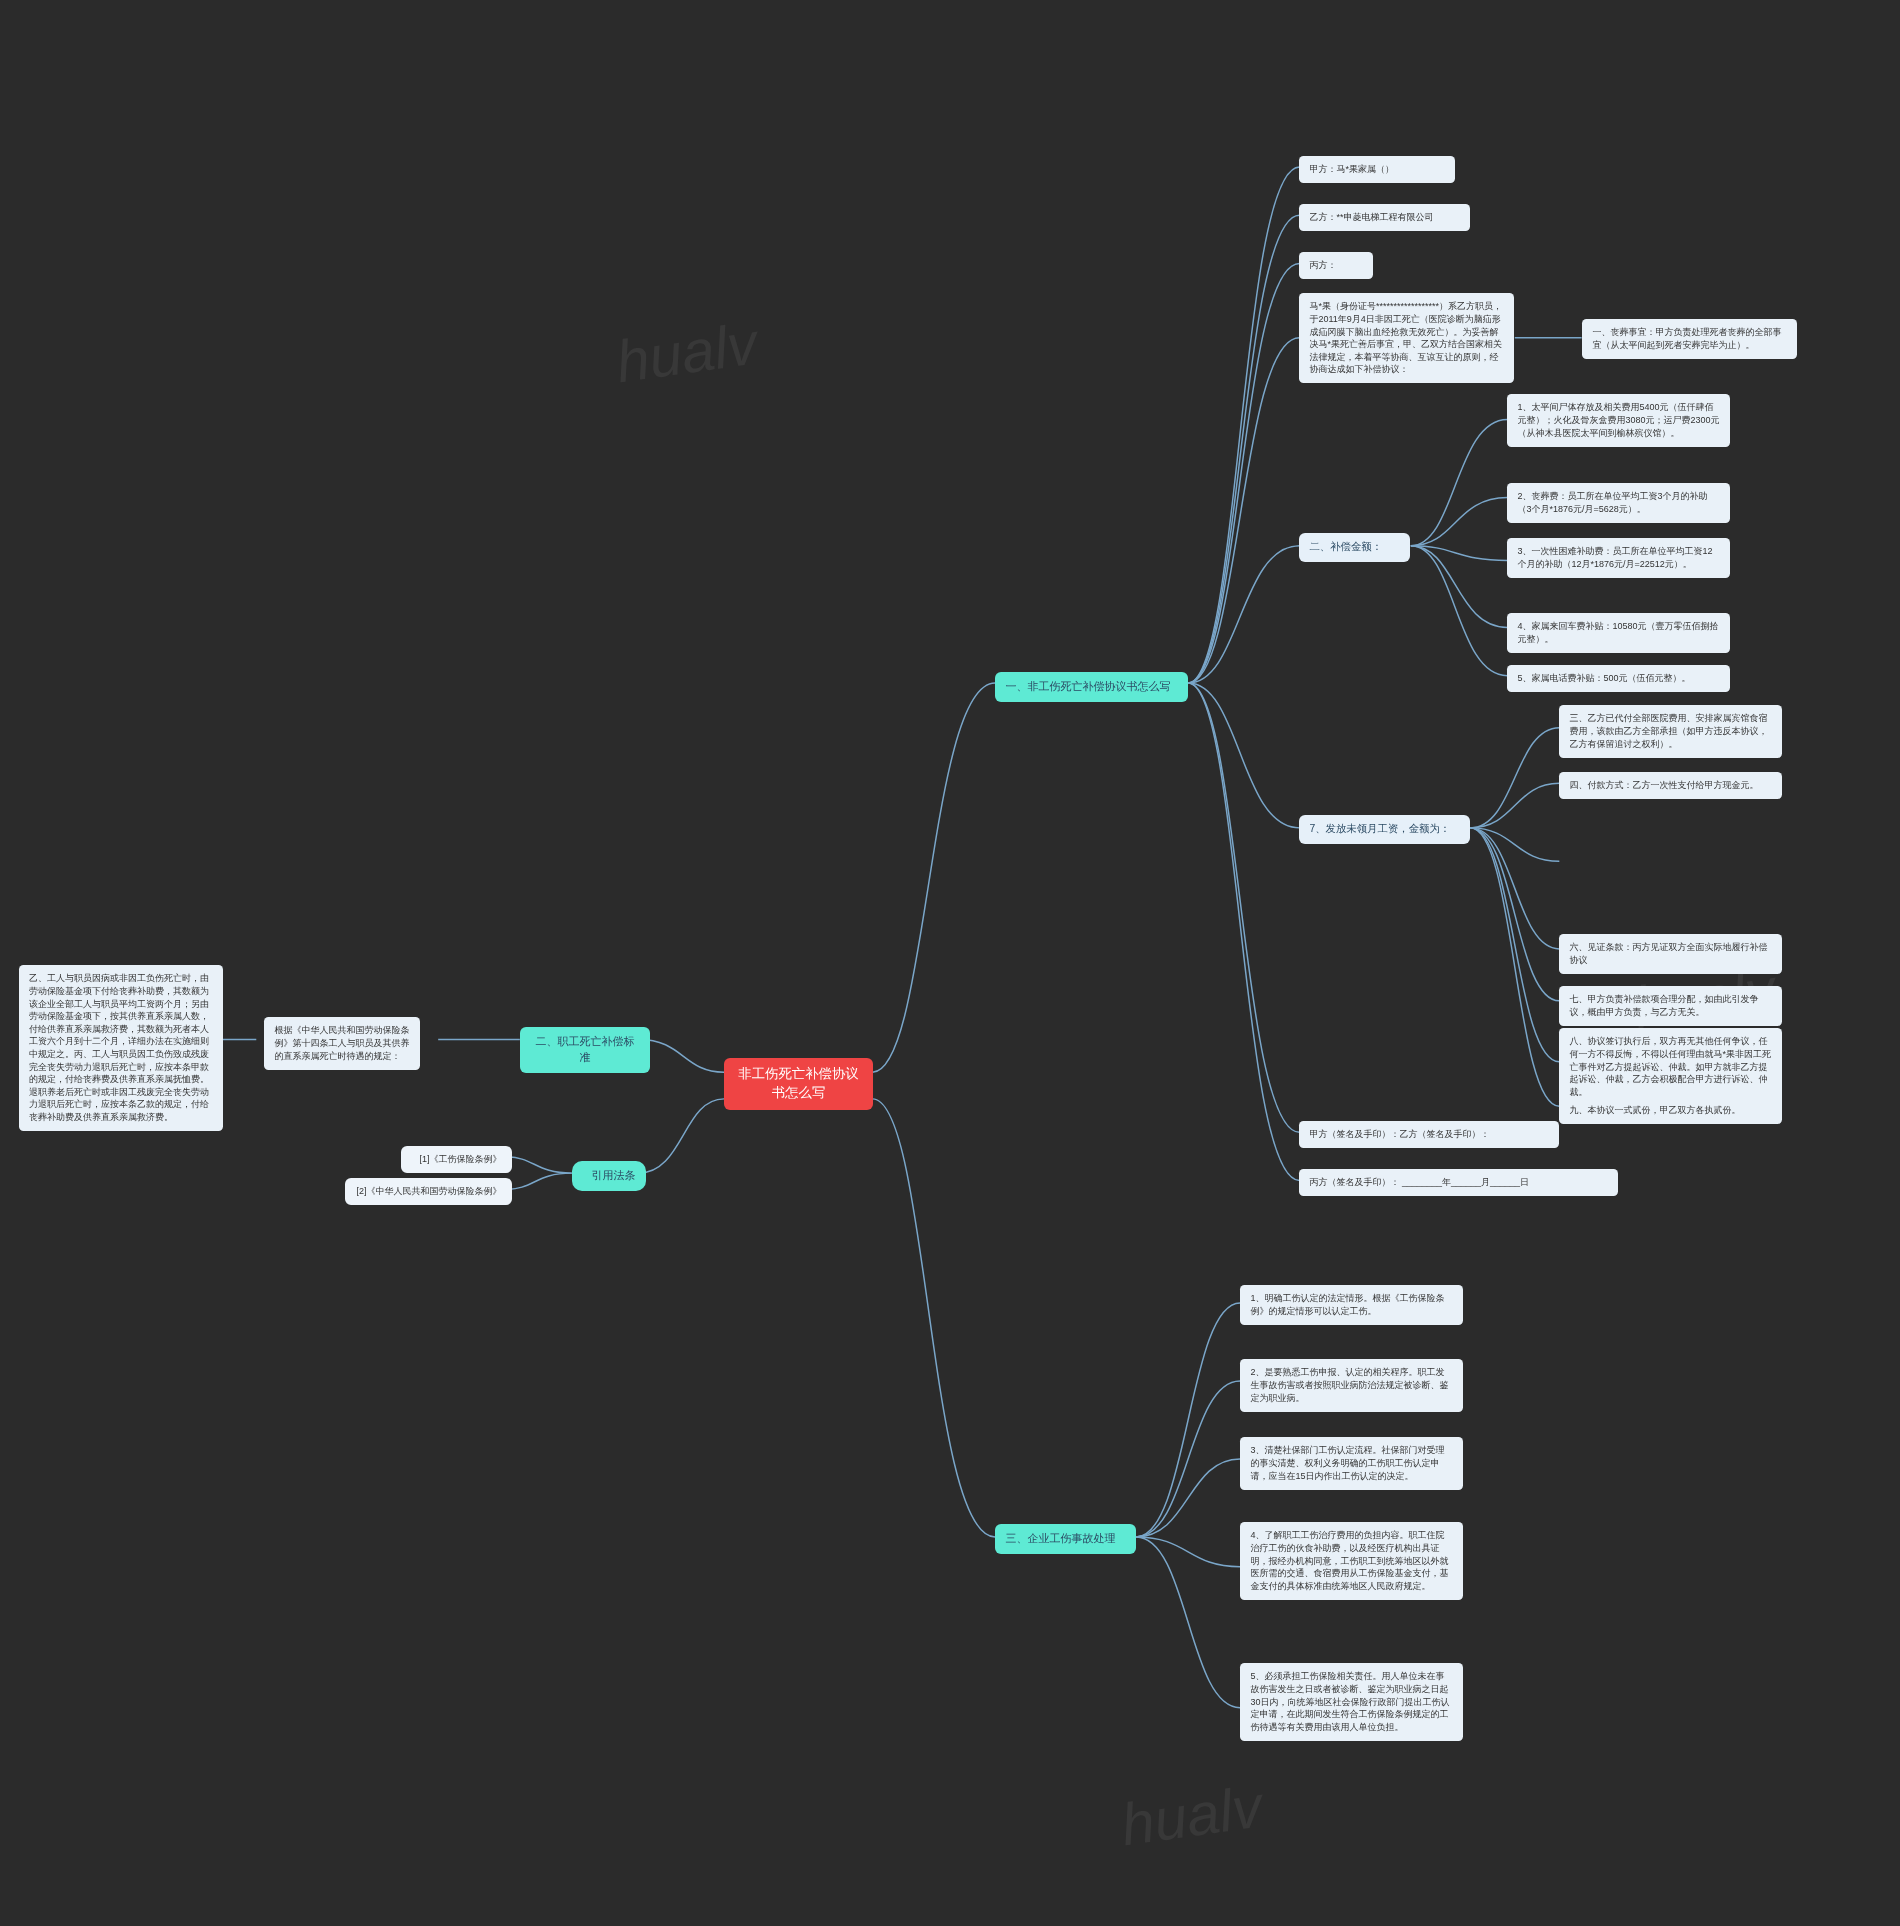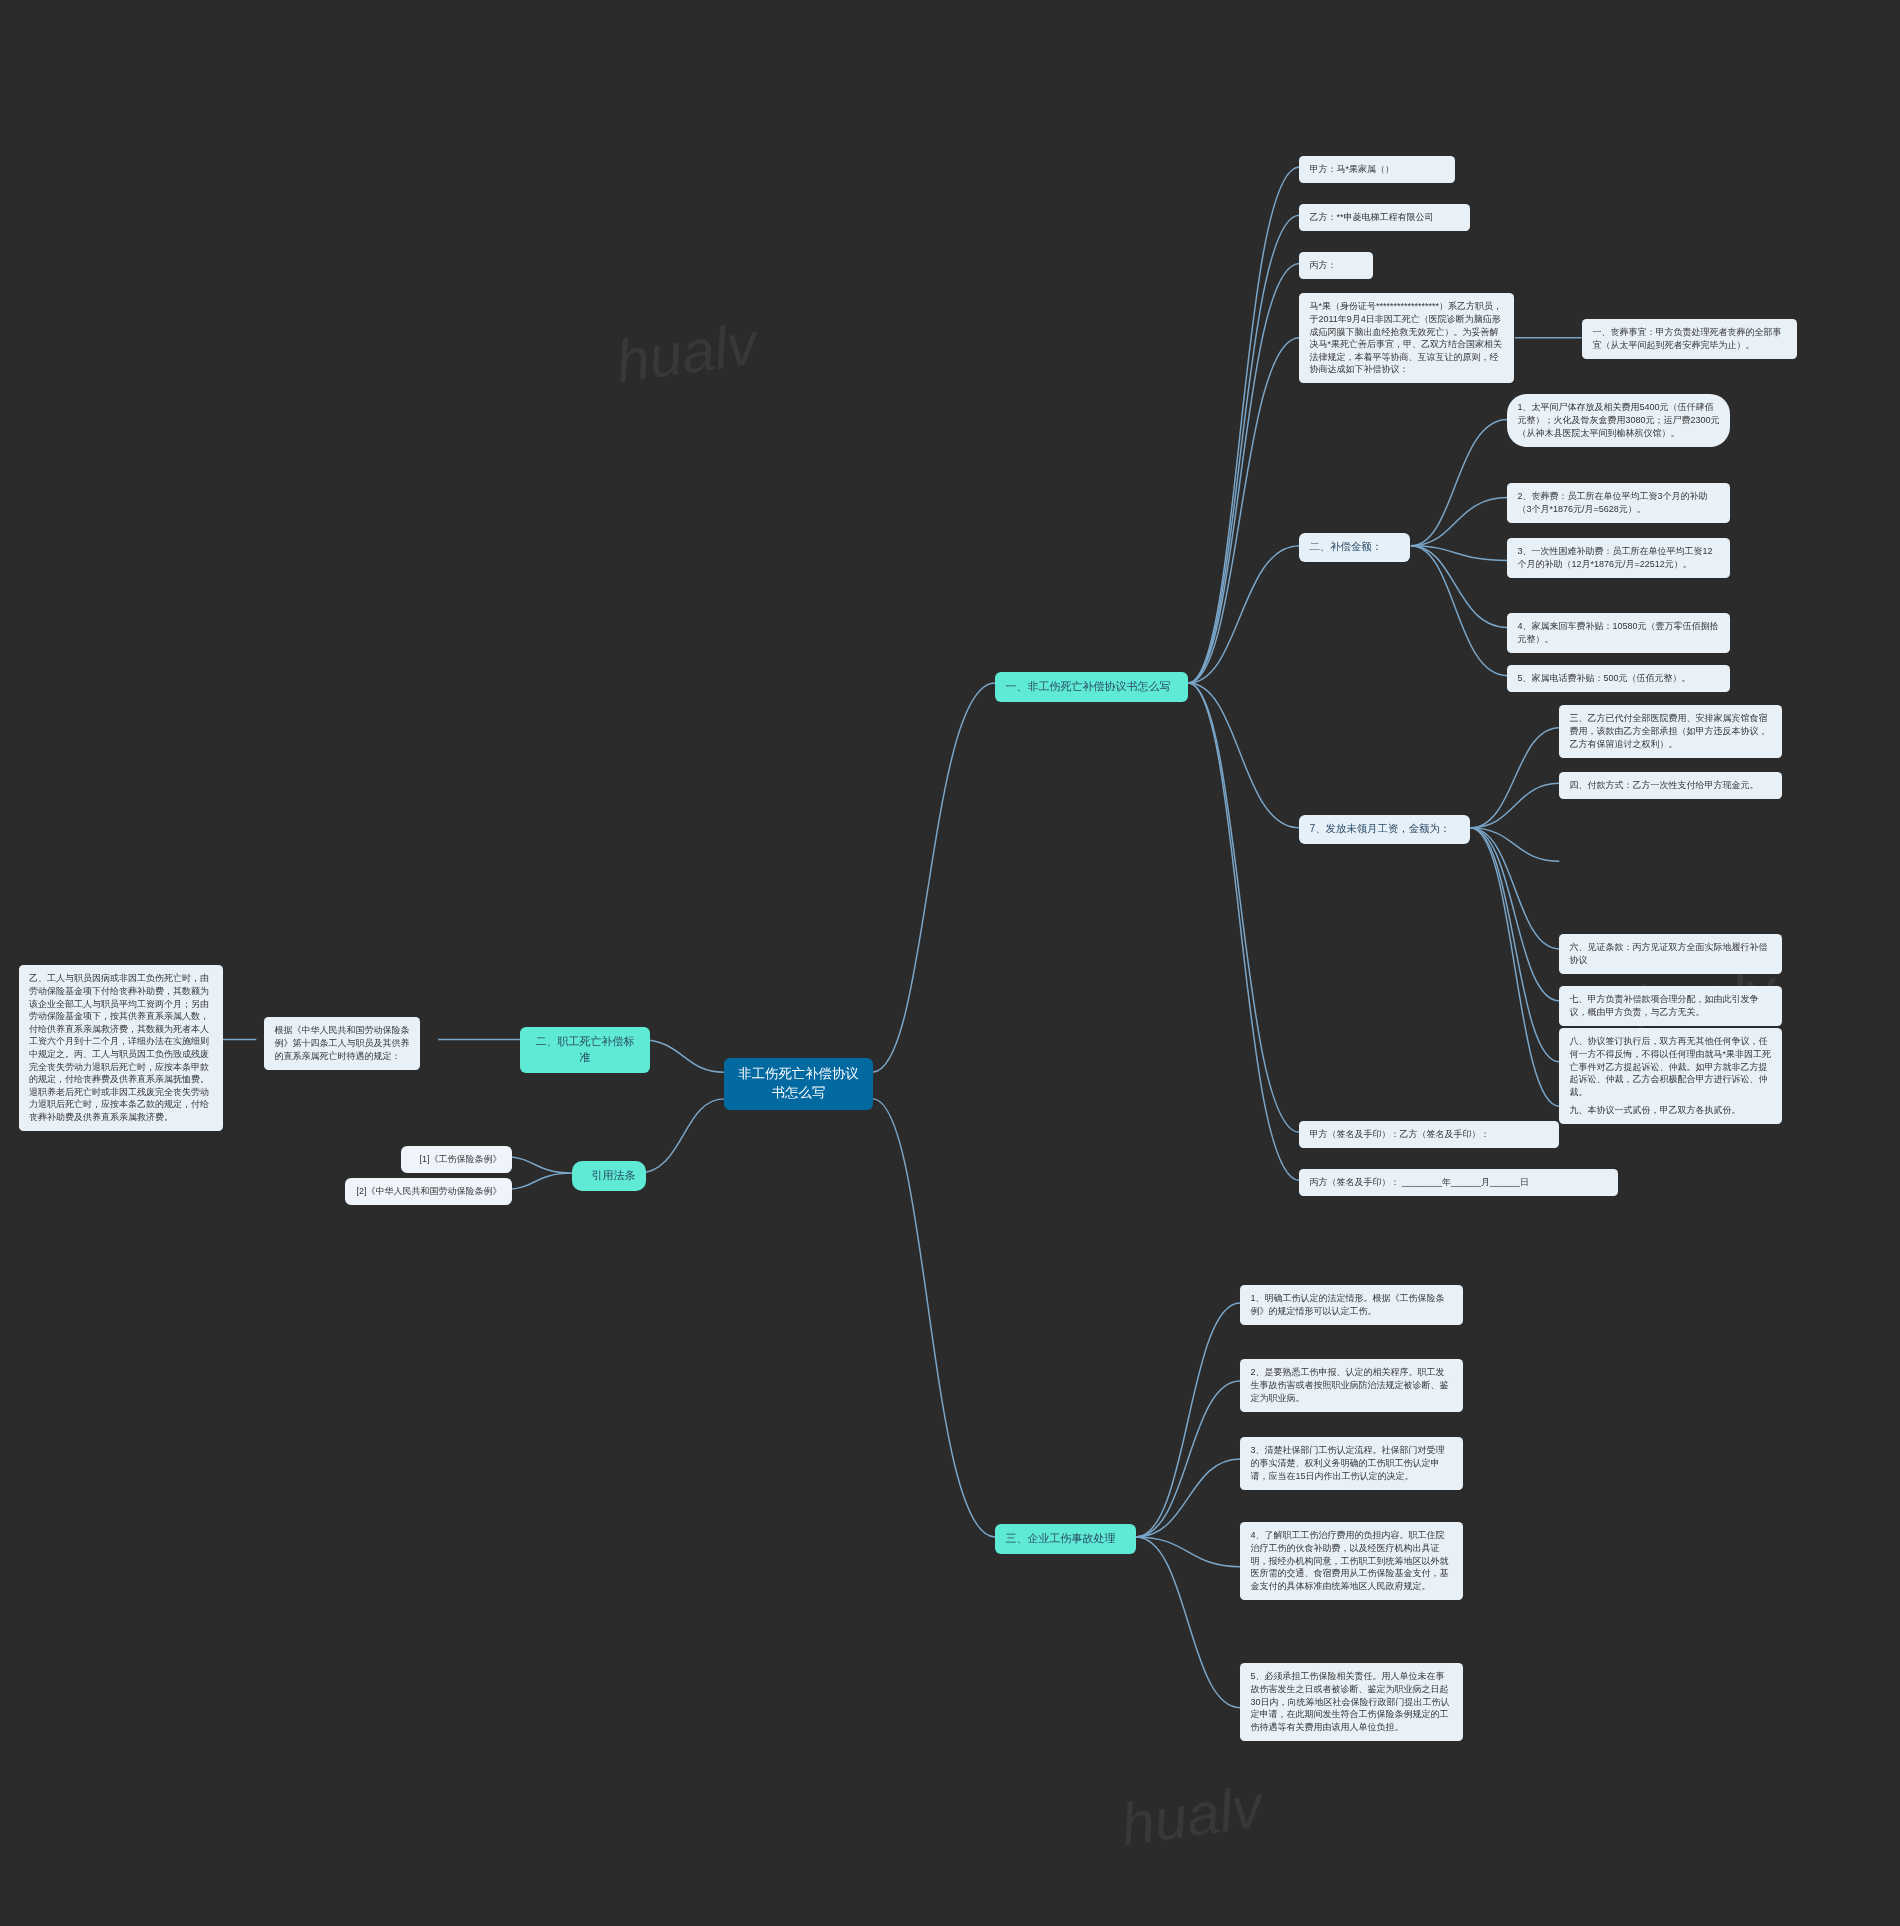--- a/index.html
+++ b/index.html
@@ -1,19 +1,19 @@
 <!DOCTYPE html>
 <html><head>
 <meta charset="utf-8">
 <style>
   html,body{margin:0;padding:0;background:#2b2b2b;font-family:"Microsoft YaHei",Arial,sans-serif;font-size:9.7px;color:#333;}
   .canvas{position:relative;width:1901px;height:1926px;background:#2b2b2b;overflow:hidden;}
   svg.lines{position:absolute;left:0;top:0;width:1901px;height:1926px;pointer-events:none;}
   .node{position:absolute;border-radius:6px;padding:7.4px 10.4px;line-height:1.4;box-sizing:border-box;}
-  .rootNode{background:#0369a1;color:#fff;text-align:center;font-size:13.4px;font-weight:500;width:149px;}
+  .rootNode{background:#ef4444;color:#fff;text-align:center;font-size:13.4px;font-weight:500;width:149px;}
   .branch1{background:#5eead4;color:#2b4a63;font-size:11px;}
   .branch2{background:#e6f0f9;color:#2b4a63;font-size:10.4px;}
   .leaf{background:#e9f1f8;color:#333;font-size:9px;border-radius:4.5px;}
   .cite{background:#eef4fa;color:#333;font-size:9px;}
   .wm{position:absolute;color:#3a3a3a;font-size:59px;font-style:italic;transform:rotate(-8deg);pointer-events:none;user-select:none;opacity:0.9;}
 </style>
 </head>
 <body>
 
 <div class="canvas">
@@ -75,21 +75,21 @@
 
   <div class="node branch1" style="left:995px;top:672px;width:193px;">
     <span>一、非工伤死亡补偿协议书怎么写</span>
   </div>
   <div class="node leaf" style="left:1299px;top:156px;width:156px;"><span>甲方：马*果家属（）</span></div>
   <div class="node leaf" style="left:1299px;top:204px;width:171px;"><span>乙方：**申菱电梯工程有限公司</span></div>
   <div class="node leaf" style="left:1299px;top:252px;width:74px;"><span>丙方：</span></div>
   <div class="node leaf" style="left:1299px;top:293px;width:215px;"><span>马*果（身份证号******************）系乙方职员，于2011年9月4日非因工死亡（医院诊断为脑疝形成疝冈膜下脑出血经抢救无效死亡）。为妥善解决马*果死亡善后事宜，甲、乙双方结合国家相关法律规定，本着平等协商、互谅互让的原则，经协商达成如下补偿协议：</span></div>
   <div class="node leaf" style="left:1582px;top:319px;width:215px;"><span>一、丧葬事宜：甲方负责处理死者丧葬的全部事宜（从太平间起到死者安葬完毕为止）。</span></div>
   <div class="node branch2" style="left:1299px;top:533px;width:111px;"><span>二、补偿金额：</span></div>
-  <div class="node leaf" style="left:1507px;top:394px;width:223px;border-radius:20px;"><span>1、太平间尸体存放及相关费用5400元（伍仟肆佰元整）；火化及骨灰盒费用3080元；运尸费2300元（从神木县医院太平间到榆林殡仪馆）。</span></div>
+  <div class="node leaf" style="left:1507px;top:394px;width:223px;"><span>1、太平间尸体存放及相关费用5400元（伍仟肆佰元整）；火化及骨灰盒费用3080元；运尸费2300元（从神木县医院太平间到榆林殡仪馆）。</span></div>
   <div class="node leaf" style="left:1507px;top:483px;width:223px;"><span>2、丧葬费：员工所在单位平均工资3个月的补助（3个月*1876元/月=5628元）。</span></div>
   <div class="node leaf" style="left:1507px;top:538px;width:223px;"><span>3、一次性困难补助费：员工所在单位平均工资12个月的补助（12月*1876元/月=22512元）。</span></div>
   <div class="node leaf" style="left:1507px;top:613px;width:223px;"><span>4、家属来回车费补贴：10580元（壹万零伍佰捌拾元整）。</span></div>
   <div class="node leaf" style="left:1507px;top:665px;width:223px;"><span>5、家属电话费补贴：500元（伍佰元整）。</span></div>
 
   <div class="node branch2" style="left:1299px;top:815px;width:171px;"><span>7、发放未领月工资，金额为：</span></div>
   <div class="node leaf" style="left:1559px;top:705px;width:223px;"><span>三、乙方已代付全部医院费用、安排家属宾馆食宿费用，该款由乙方全部承担（如甲方违反本协议，乙方有保留追讨之权利）。</span></div>
   <div class="node leaf" style="left:1559px;top:772px;width:223px;"><span>四、付款方式：乙方一次性支付给甲方现金元。</span></div>
   <div class="node leaf" style="left:1559px;top:934px;width:223px;"><span>六、见证条款：丙方见证双方全面实际地履行补偿协议</span></div>
   <div class="node leaf" style="left:1559px;top:986px;width:223px;"><span>七、甲方负责补偿款项合理分配，如由此引发争议，概由甲方负责，与乙方无关。</span></div>

